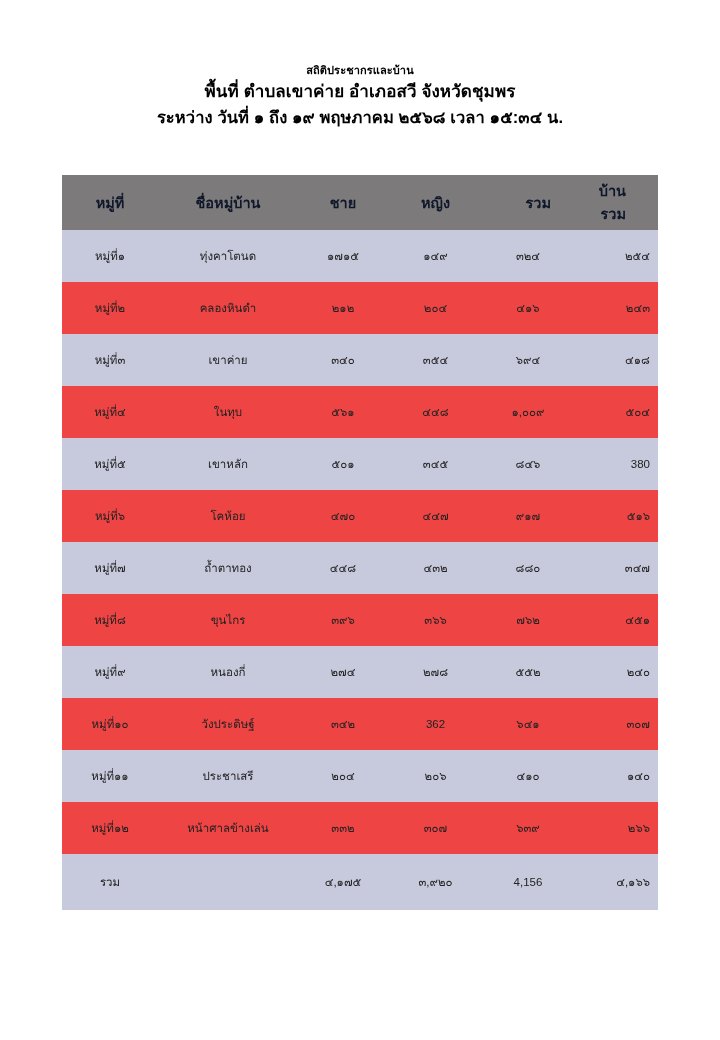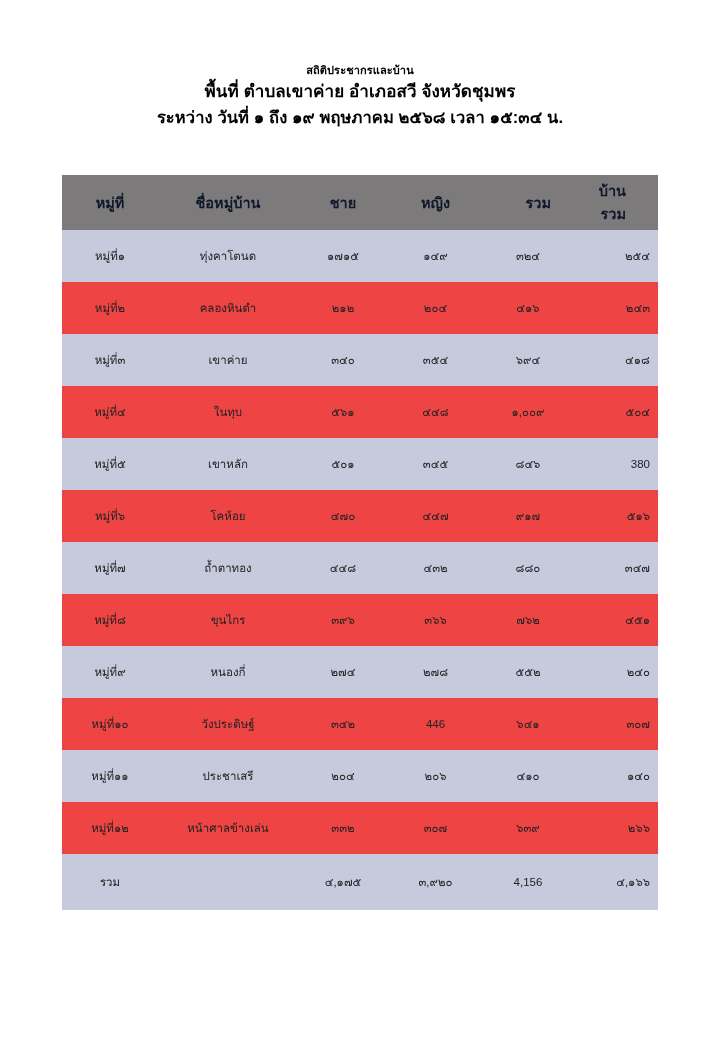--- a/index.html
+++ b/index.html
@@ -178,21 +178,21 @@
             <td class="c-name">หนองกี่</td>
             <td class="c-male">๒๗๔</td>
             <td class="c-female">๒๗๘</td>
             <td class="c-total">๕๕๒</td>
             <td class="c-houses">๒๔๐</td>
           </tr>
           <tr class="band-b">
             <td class="c-moo">หมู่ที่๑๐</td>
             <td class="c-name">วังประดิษฐ์</td>
             <td class="c-male">๓๔๒</td>
-            <td class="c-female">446</td>
+            <td class="c-female">362</td>
             <td class="c-total">๖๔๑</td>
             <td class="c-houses">๓๐๗</td>
           </tr>
           <tr class="band-a">
             <td class="c-moo">หมู่ที่๑๑</td>
             <td class="c-name">ประชาเสรี</td>
             <td class="c-male">๒๐๔</td>
             <td class="c-female">๒๐๖</td>
             <td class="c-total">๔๑๐</td>
             <td class="c-houses">๑๔๐</td>

